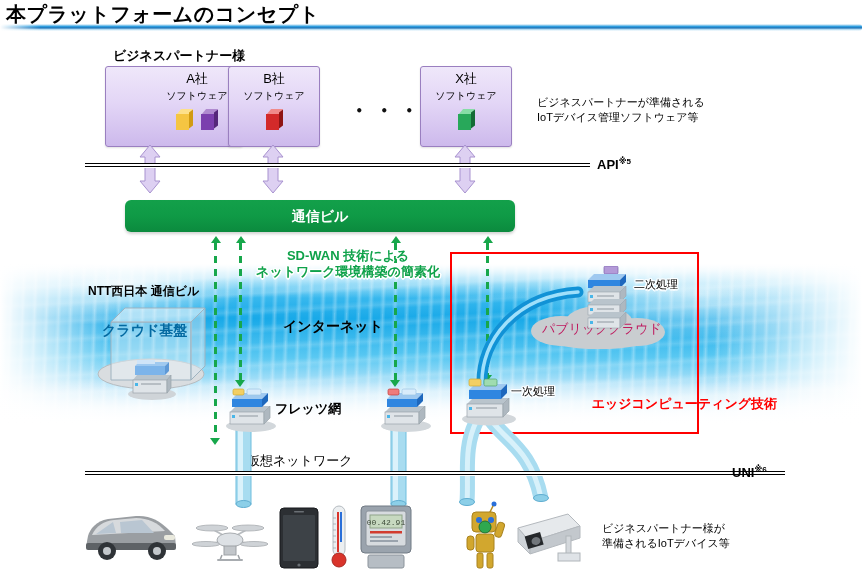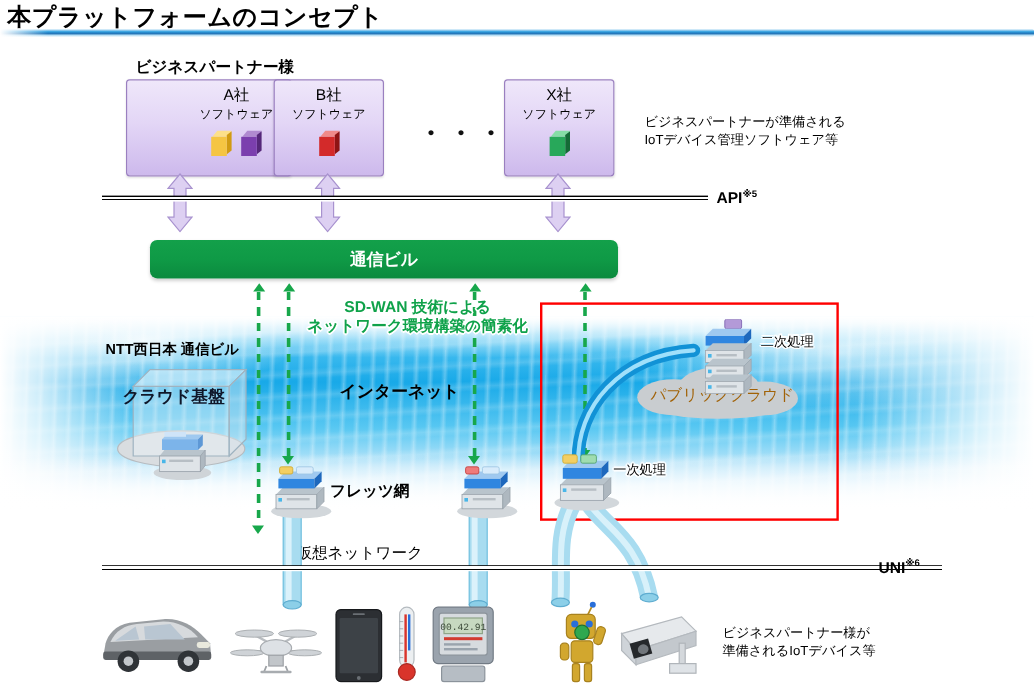--- a/index.html
+++ b/index.html
@@ -193,30 +193,31 @@
 <div class="abs gdash" style="left:486px;top:243px;height:132px;"></div>
 <div class="abs gtip down" style="left:482px;top:375px;"></div>
 
 <div class="abs outlined" style="left:243px;top:248px;width:210px;text-align:center;">
   <div>SD-WAN 技術による</div>
   <div>ネットワーク環境構築の簡素化</div>
 </div>
 
 <div class="abs" id="edge-box"></div>
 <div class="abs" id="edge-caption">
+  <div>エッジコンピューティング技術</div>
 </div>
 
 <div class="abs lbl" style="left:88px;top:283px;">NTT西日本 通信ビル</div>
 <svg class="abs" id="ntt-building" viewBox="0 0 112 92">
   <ellipse cx="56" cy="74" rx="53" ry="15" fill="#d9dde0" stroke="#b7bcc0" stroke-width="1"></ellipse>
   <polygon points="16,22 96,22 96,80 16,80" fill="rgba(236,243,248,.45)" stroke="#9fb3c0" stroke-width="1"></polygon>
   <polygon points="16,22 30,8 110,8 96,22" fill="rgba(247,251,254,.55)" stroke="#9fb3c0" stroke-width="1"></polygon>
   <polygon points="96,22 110,8 110,66 96,80" fill="rgba(220,232,242,.45)" stroke="#9fb3c0" stroke-width="1"></polygon>
 </svg>
-<div class="abs" style="left:102px;top:322px;font-size:14px;font-weight:bold;color:#0f172a;">クラウド基盤</div>
+<div class="abs" style="left:102px;top:322px;font-size:14px;font-weight:bold;color:#0369a1;">クラウド基盤</div>
 
 <svg class="abs" style="left:125px;top:358px;width:54px;height:42px;" viewBox="0 0 54 42">
   <ellipse cx="27" cy="36" rx="24" ry="6" fill="#cfd4d8"></ellipse>
   <polygon points="8,22 42,22 46,17 12,17" fill="#b9c4cc"></polygon>
   <rect x="8" y="22" width="34" height="13" fill="#dfe4e8" stroke="#9aa3ab" stroke-width=".7"></rect>
   <polygon points="42,22 46,17 46,30 42,35" fill="#aeb8c0" stroke="#9aa3ab" stroke-width=".7"></polygon>
   <rect x="10" y="25" width="3" height="3" fill="#49b6e8"></rect>
   <rect x="16" y="25" width="20" height="2" fill="#b7bec4"></rect>
   <polygon points="10,8 40,8 44,4 14,4" fill="#9fc9f0"></polygon>
   <rect x="10" y="8" width="30" height="9" fill="#7cb4ea"></rect>
@@ -298,21 +299,21 @@
 <div class="abs lbl-sm white-out" style="left:511px;top:384px;font-weight:normal;">一次処理</div>
 
 <svg class="abs" id="pub-cloud-blob" viewBox="0 0 150 45">
   <g fill="#c9cdd0">
     <ellipse cx="36" cy="26" rx="30" ry="15"></ellipse>
     <ellipse cx="74" cy="18" rx="34" ry="17"></ellipse>
     <ellipse cx="112" cy="27" rx="28" ry="14"></ellipse>
     <ellipse cx="74" cy="33" rx="55" ry="11"></ellipse>
   </g>
 </svg>
-<div class="abs" style="left:542px;top:320px;font-size:13px;color:#a16207;">パブリッククラウド</div>
+<div class="abs" style="left:542px;top:320px;font-size:13px;color:#be185d;">パブリッククラウド</div>
 
 <svg class="abs" style="left:578px;top:266px;width:62px;height:66px;" viewBox="0 0 62 66">
 
   <rect x="26" y="0" width="14" height="8" rx="1.5" fill="#b39ad8" stroke="#7b5fae" stroke-width=".7"></rect>
 
   <polygon points="10,14 42,14 48,8 16,8" fill="#9fc9f0"></polygon>
   <rect x="10" y="14" width="32" height="8" fill="#2f86e0"></rect>
   <polygon points="42,14 48,8 48,16 42,22" fill="#1e68bd"></polygon>
 
   <g>

